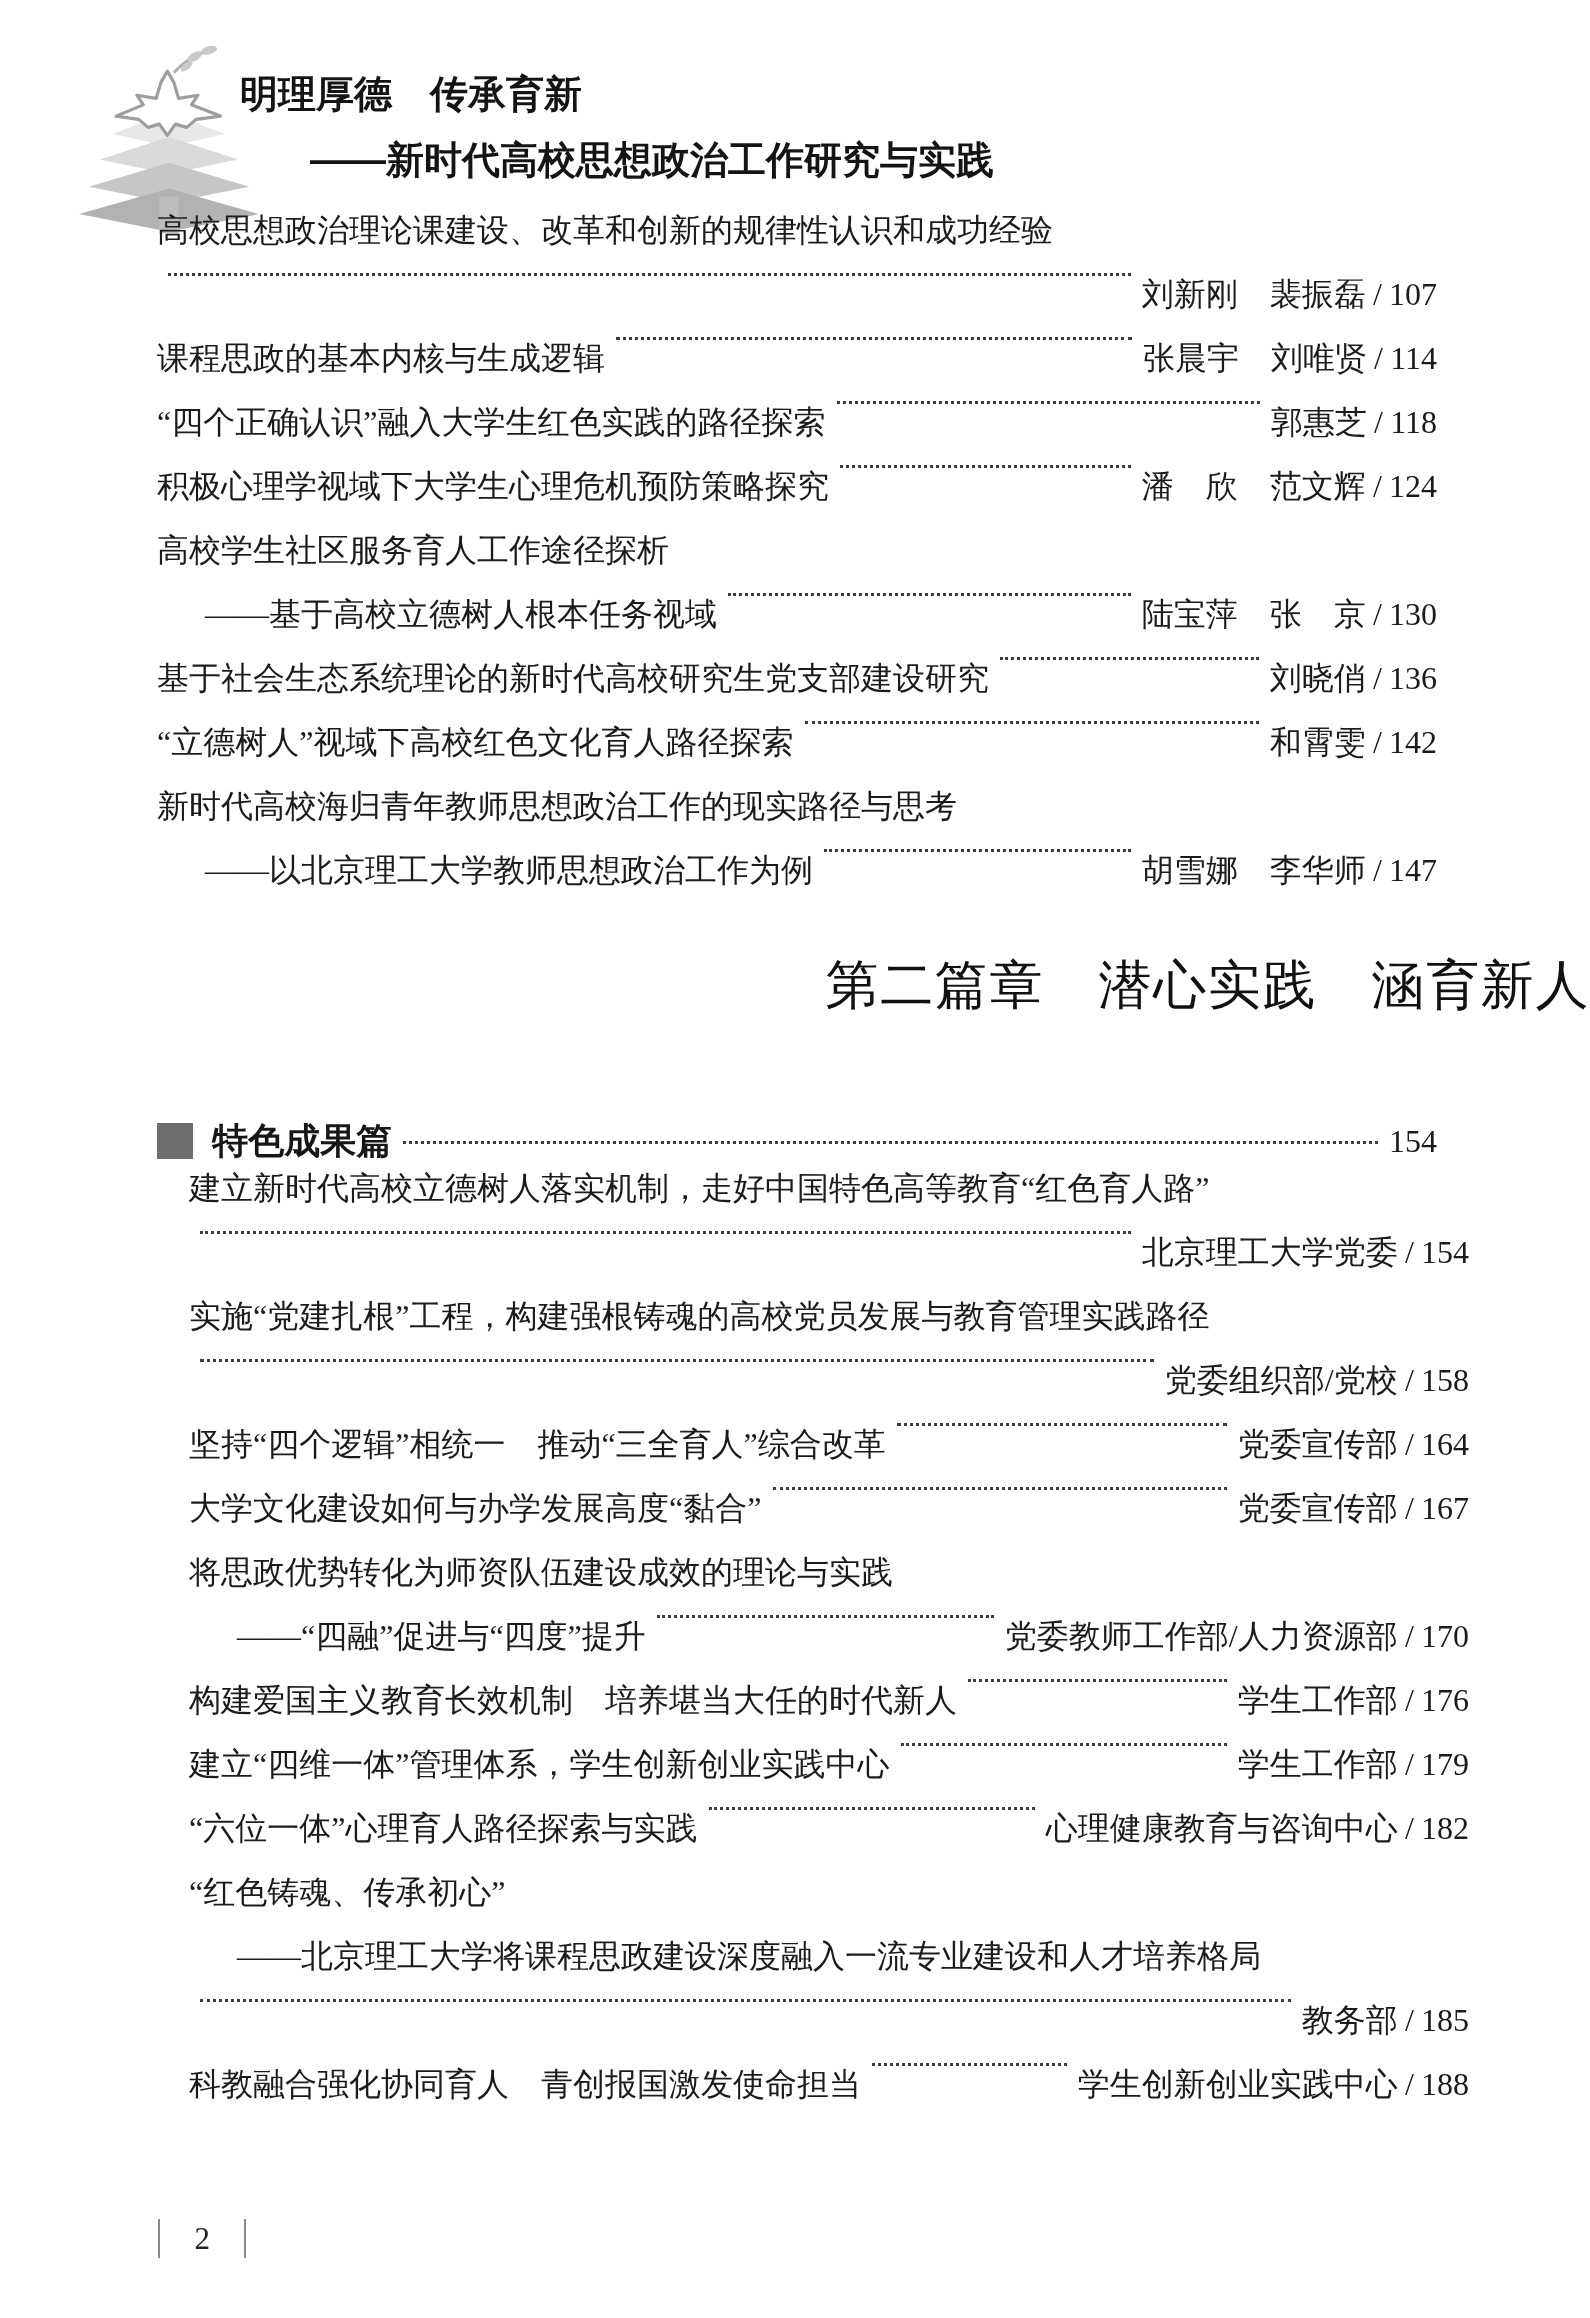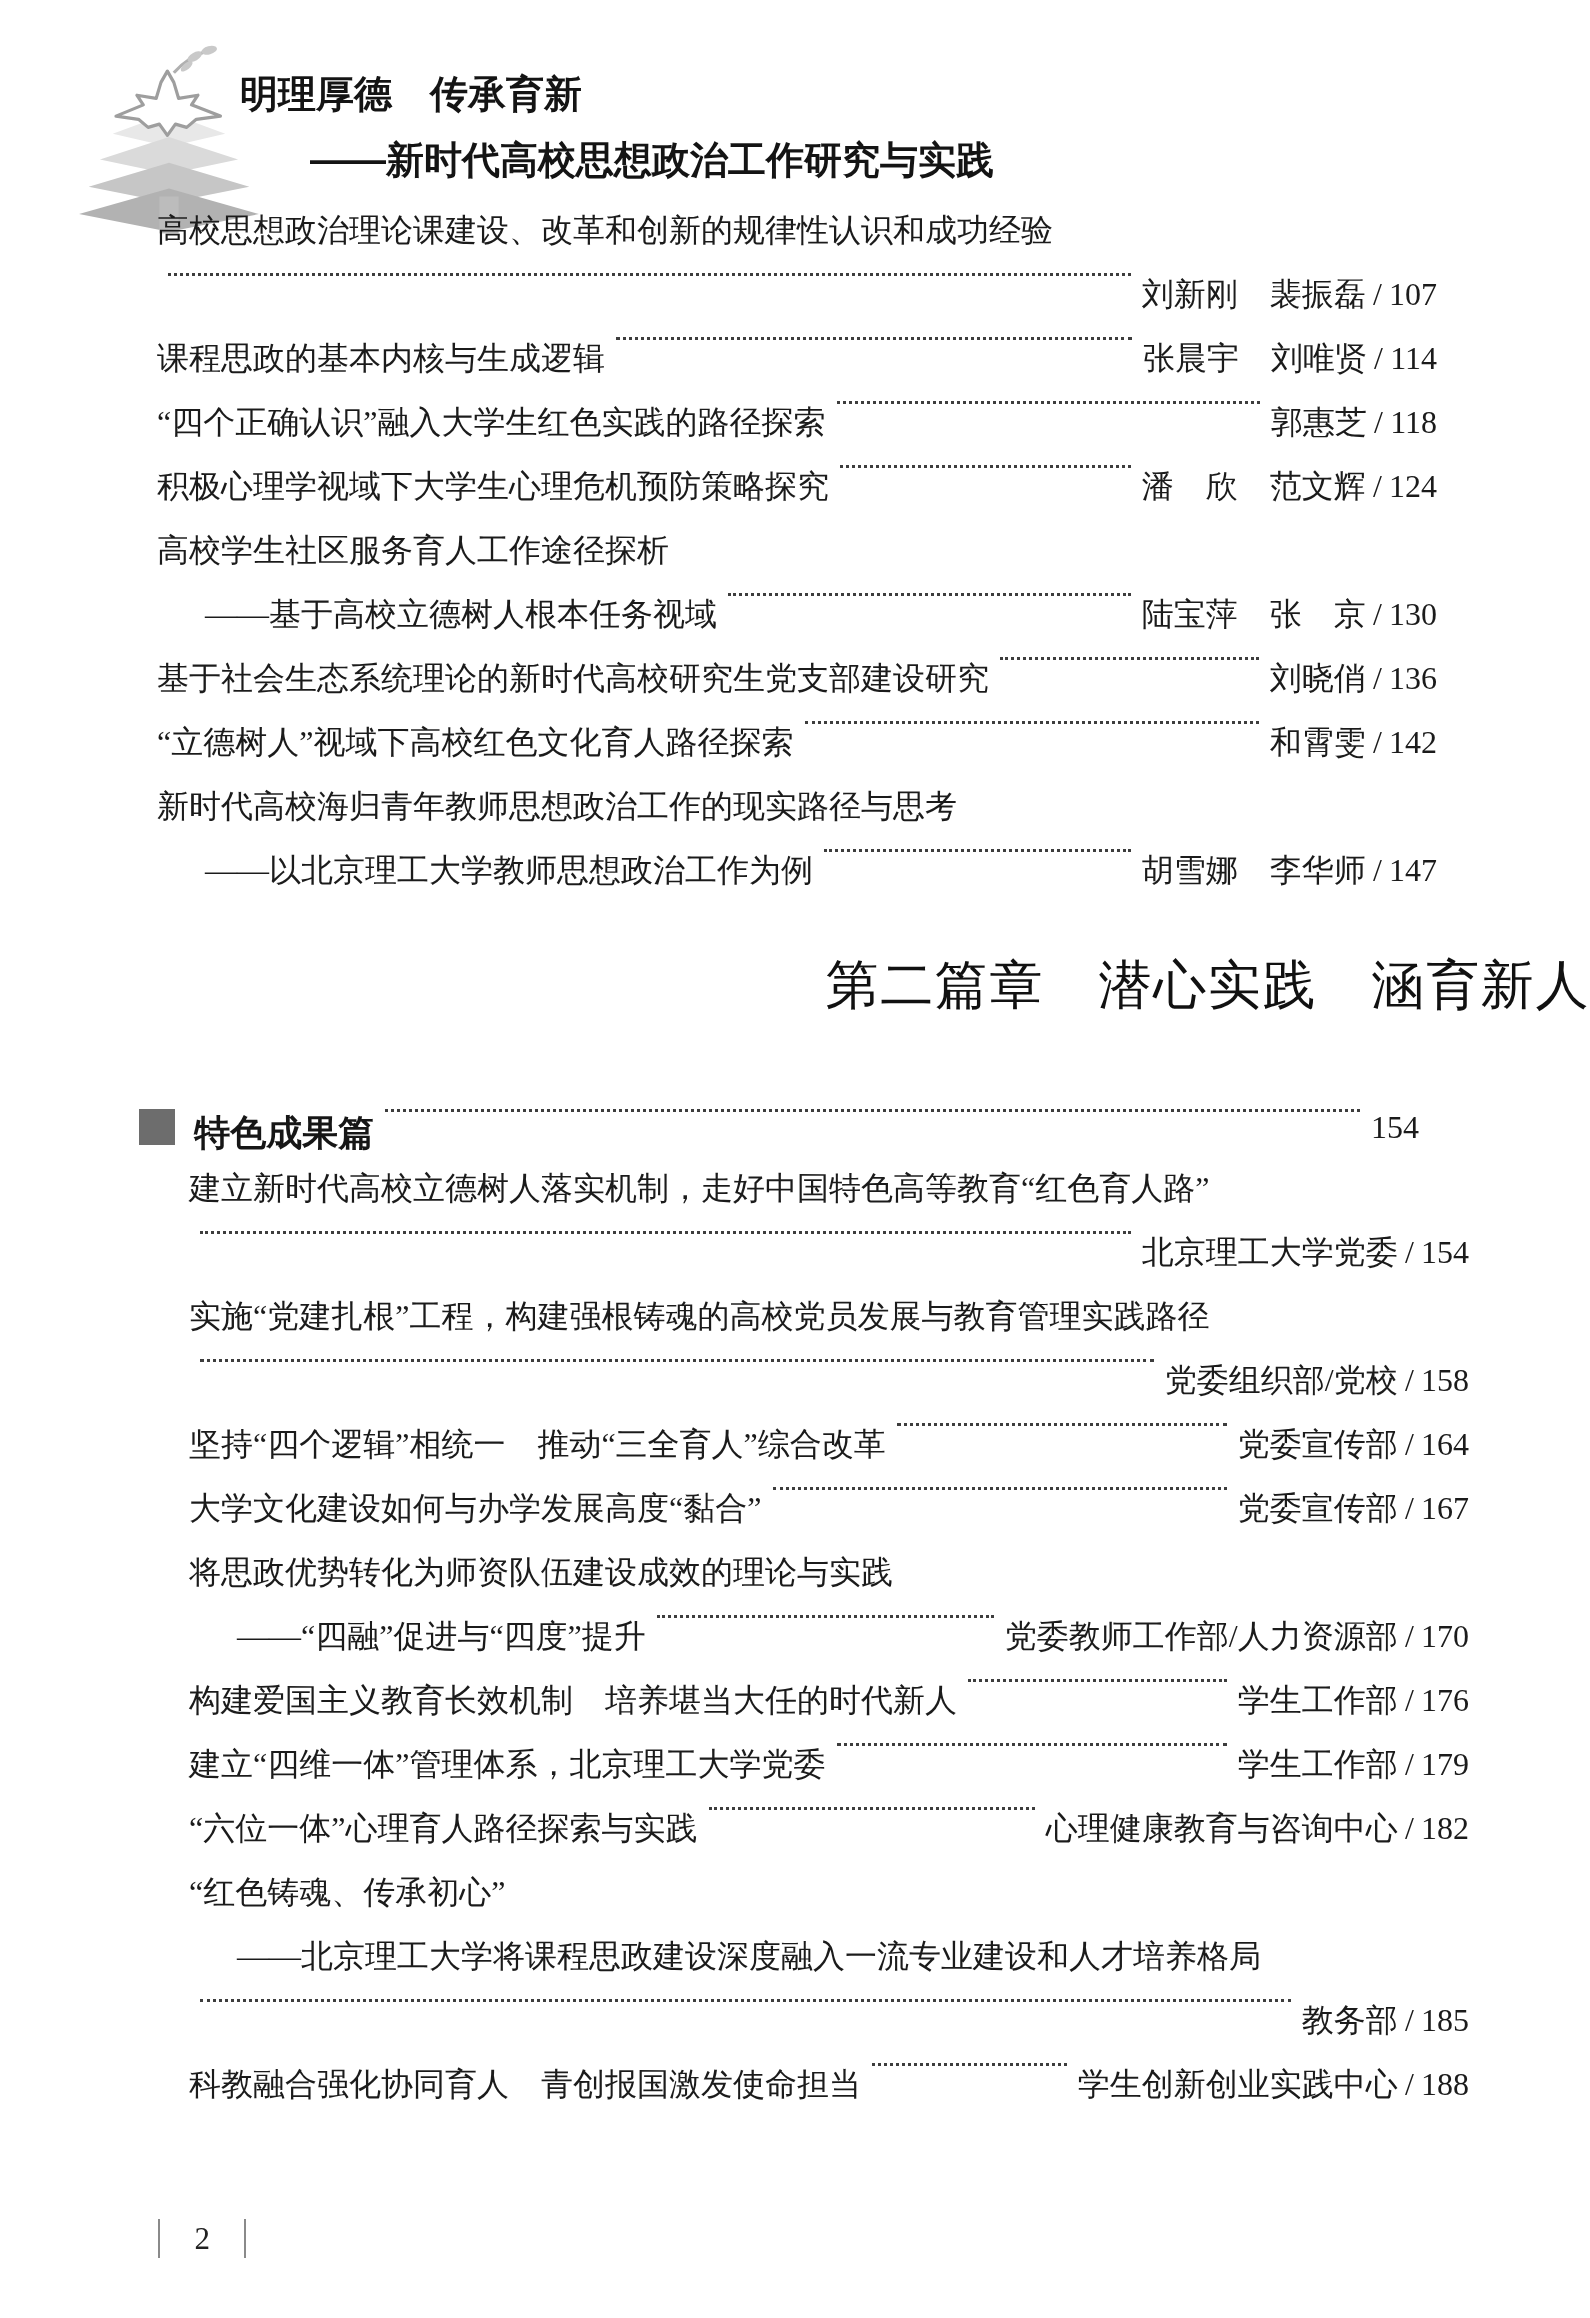--- a/index.html
+++ b/index.html
@@ -38,22 +38,22 @@
   .ap{white-space:nowrap;}
   .sl{margin:0 7.2px;}
   
   .section-heading{
     position:absolute;left:0;top:950px;width:100%;
     text-align:right;font-size:53px;font-weight:400;
     letter-spacing:1.6px;color:#111;white-space:nowrap;
   }
   
   .subsection{
-    position:absolute;left:139px;top:1109px;width:1280px;height:64px;
-    display:flex;align-items:flex-start;
+    position:absolute;left:157px;top:1109px;width:1280px;height:64px;
+    display:flex;align-items:center;
   }
   .marker{width:36px;height:36px;background:#6d6d6d;margin-right:19.3px;flex:0 0 auto;}
   .subsection-label{
     font-family:"Liberation Sans", sans-serif;
     font-weight:700;font-size:36px;color:#161616;white-space:nowrap;
   }
   .subsection .pg{font-size:32px;white-space:nowrap;}
   
   .footer{
     position:absolute;left:158px;top:2219px;
@@ -177,21 +177,21 @@
       <span class="t">——“四融”促进与“四度”提升</span>
       <span class="leader"></span>
       <span class="ap"><span class="au">党委教师工作部/人力资源部</span><span class="sl">/</span><span class="pg">170</span></span>
     </div>
     <div class="toc-row">
       <span class="t">构建爱国主义教育长效机制　培养堪当大任的时代新人</span>
       <span class="leader"></span>
       <span class="ap"><span class="au">学生工作部</span><span class="sl">/</span><span class="pg">176</span></span>
     </div>
     <div class="toc-row">
-      <span class="t">建立“四维一体”管理体系，北京理工大学党委</span>
+      <span class="t">建立“四维一体”管理体系，学生创新创业实践中心</span>
       <span class="leader"></span>
       <span class="ap"><span class="au">学生工作部</span><span class="sl">/</span><span class="pg">179</span></span>
     </div>
     <div class="toc-row">
       <span class="t">“六位一体”心理育人路径探索与实践</span>
       <span class="leader"></span>
       <span class="ap"><span class="au">心理健康教育与咨询中心</span><span class="sl">/</span><span class="pg">182</span></span>
     </div>
     <div class="toc-row">
       <span class="t">“红色铸魂、传承初心”</span>

